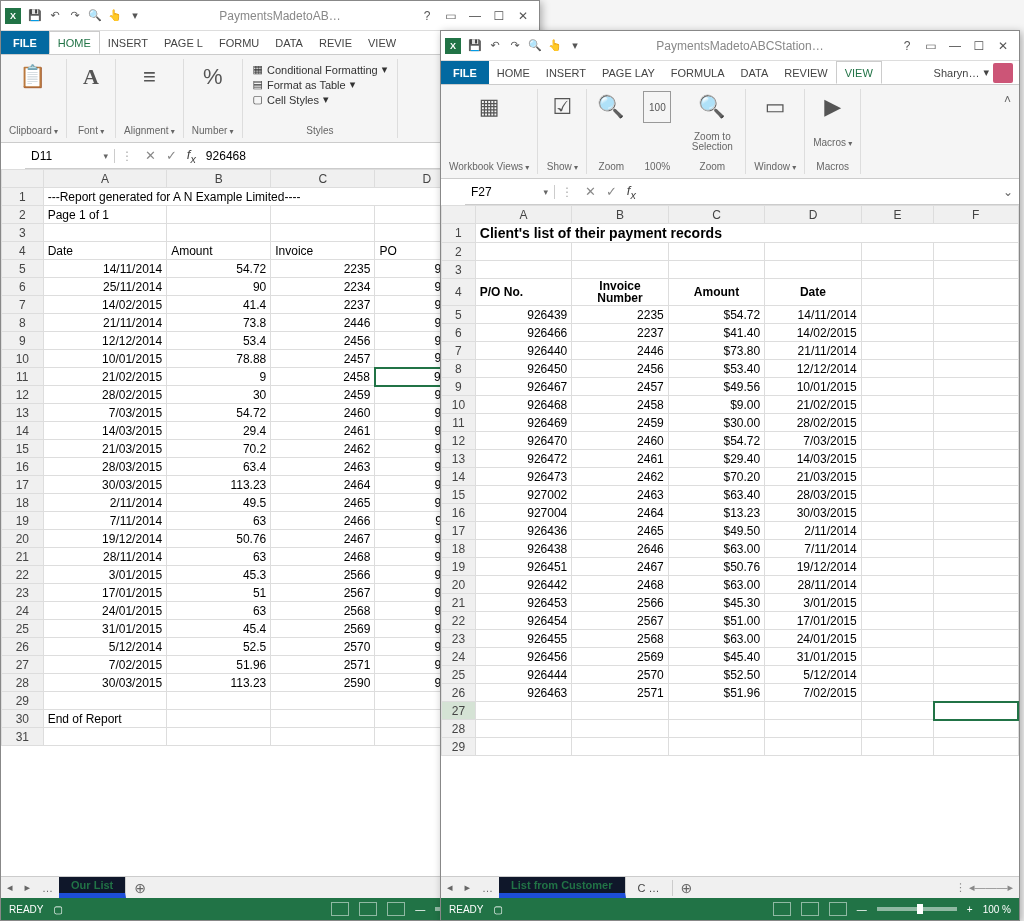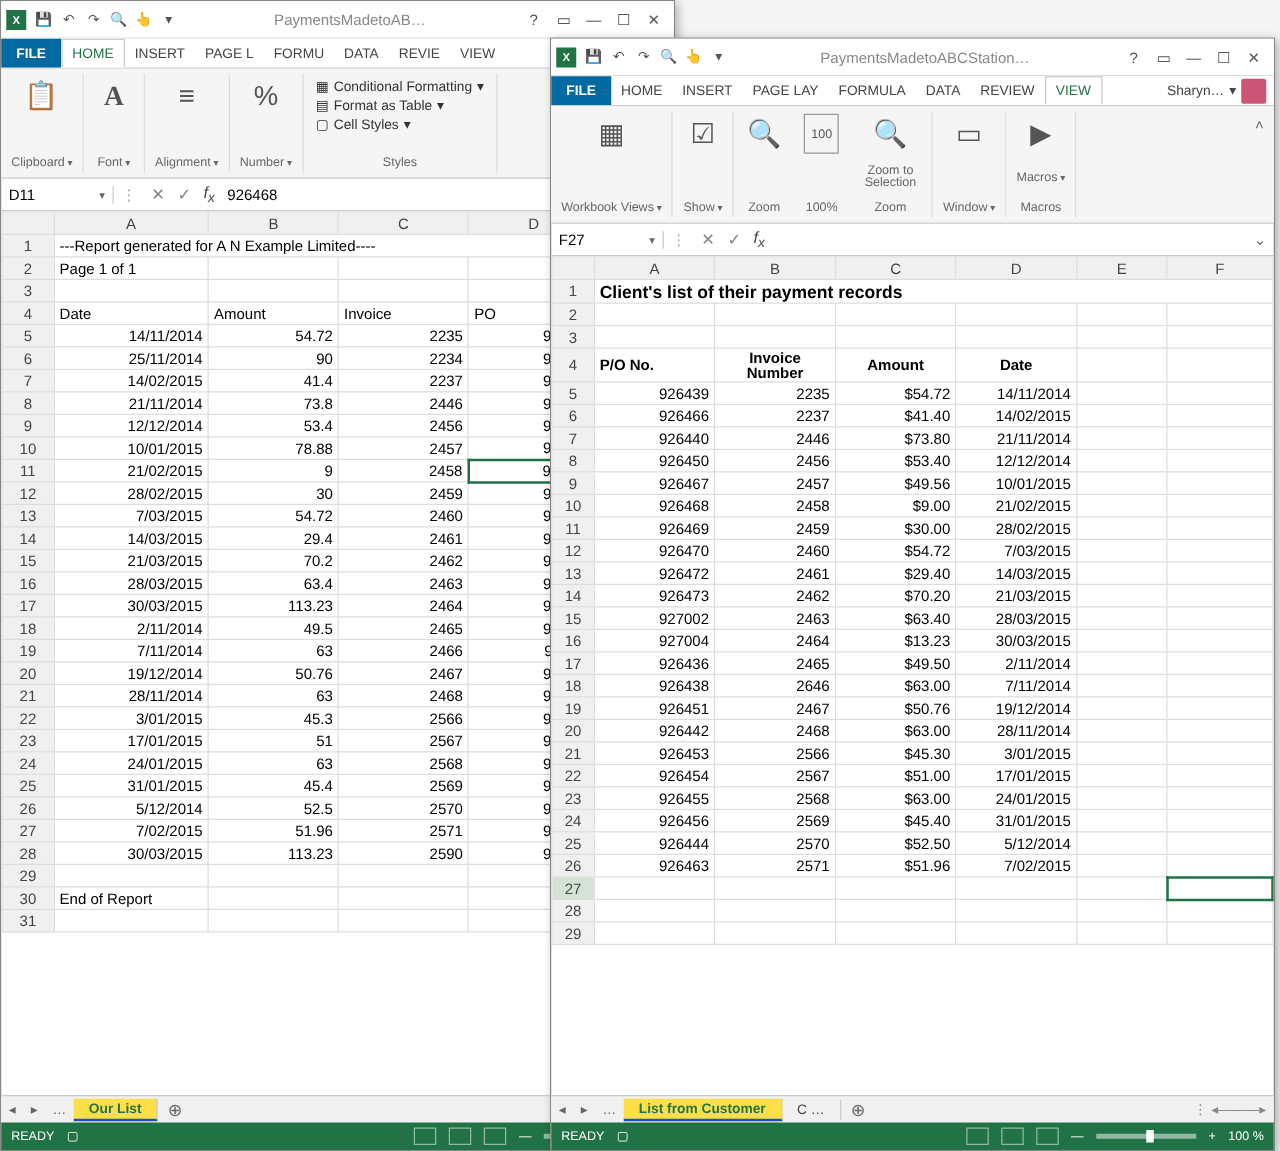--- a/index.html
+++ b/index.html
@@ -19,42 +19,42 @@
 .ribbon-tabs .user { margin-left: auto; padding: 0 6px; display: flex; align-items: center; gap: 4px; color: #444; }
 .ribbon-tabs .avatar { width: 20px; height: 20px; background: #c57; border-radius: 2px; }
 .ribbon { background: #f5f5f5; border-bottom: 1px solid #ccc; display: flex; padding: 4px 0; min-height: 88px; }
 .ribbon .group { display: flex; flex-direction: column; align-items: center; padding: 2px 8px; border-right: 1px solid #ddd; font-size: 10px; color: #555; justify-content: space-between; }
 .ribbon .group .big-icon { width: 32px; height: 32px; display: flex; align-items: center; justify-content: center; font-size: 22px; color: #555; }
 .ribbon .group .label { font-size: 10px; color: #666; margin-top: 2px; white-space: nowrap; }
 .ribbon .group .label .caret::after { content: " ▾"; font-size: 8px; }
 .ribbon .styles-list { display: flex; flex-direction: column; gap: 2px; font-size: 11px; color: #333; align-items: flex-start; padding: 2px; }
 .ribbon .styles-list .item { display: flex; align-items: center; gap: 4px; cursor: pointer; }
 .ribbon .collapse { margin-left: auto; padding: 4px 8px; color: #666; cursor: pointer; font-size: 12px; }
-.namebox-row { display: flex; align-items: center; height: 26px; border-bottom: 1px solid #ccc; font-size: 12px; }
+.namebox-row { display: flex; align-items: center; height: 26px; border-bottom: 1px solid #ccc; font-size: 12px; margin-left: 24px; }
 .namebox-row .namebox { width: 90px; border-right: 1px solid #ccc; padding: 0 6px; display: flex; align-items: center; justify-content: space-between; }
 .namebox-row .namebox .caret { color: #666; font-size: 9px; }
 .namebox-row .fxbar { flex: 1; display: flex; align-items: center; padding: 0 6px; gap: 10px; }
 .namebox-row .fxbar .fxbtn { color: #888; cursor: pointer; font-size: 13px; }
 .namebox-row .fxbar .fxbtn.fx { font-style: italic; color: #444; }
 .namebox-row .fxbar input { border: none; outline: none; flex: 1; font-size: 12px; }
 .namebox-row .expand { padding: 0 6px; color: #666; cursor: pointer; }
 .grid-area { flex: 1; overflow: hidden; position: relative; display: flex; flex-direction: column; }
 .grid { border-collapse: collapse; font-size: 12px; }
 .grid th, .grid td { border: 1px solid #ddd; padding: 1px 4px; height: 18px; white-space: nowrap; }
 .grid th.colhdr { background: #f0f0f0; text-align: center; font-weight: normal; color: #444; height: 18px; }
 .grid th.rowhdr { background: #f0f0f0; text-align: center; font-weight: normal; color: #444; width: 28px; }
 .grid td { text-align: left; }
 .grid td.num { text-align: right; }
 .grid .selcell { border: 2px solid #217346 !important; }
 .grid th.rowhdr.selrow { background: #d5e3d5; }
 .grid td.bold { font-weight: bold; }
 .sheettabs { height: 22px; background: #f0f0f0; border-top: 1px solid #ccc; display: flex; align-items: center; font-size: 11px; }
 .sheettabs .nav { padding: 0 6px; color: #666; cursor: pointer; }
 .sheettabs .stab { padding: 2px 12px; cursor: pointer; color: #444; border-right: 1px solid #ccc; }
-.sheettabs .stab.active { background: #fde047; color: #217346; font-weight: bold; border-bottom: 2px solid #1d4ed8; }
+.sheettabs .stab.active { background: #0f172a; color: #217346; font-weight: bold; border-bottom: 5px solid #1d4ed8; }
 .sheettabs .add { padding: 0 8px; color: #666; cursor: pointer; font-size: 14px; }
 .sheettabs .hscroll { flex: 1; display: flex; align-items: center; justify-content: flex-end; padding-right: 6px; gap: 4px; color: #888; }
 .statusbar { height: 22px; background: #217346; color: #fff; display: flex; align-items: center; font-size: 10px; padding: 0 8px; gap: 10px; }
 .statusbar .spacer { flex: 1; }
 .statusbar .viewbtn { width: 18px; height: 14px; border: 1px solid rgba(255,255,255,0.5); cursor: pointer; }
 .statusbar .zoom-slider { width: 80px; height: 4px; background: rgba(255,255,255,0.5); position: relative; }
 .statusbar .zoom-slider .thumb { position: absolute; left: 50%; top: -3px; width: 6px; height: 10px; background: #fff; }
 .small-icon { font-size: 10px; }
 </style>
 </head>

